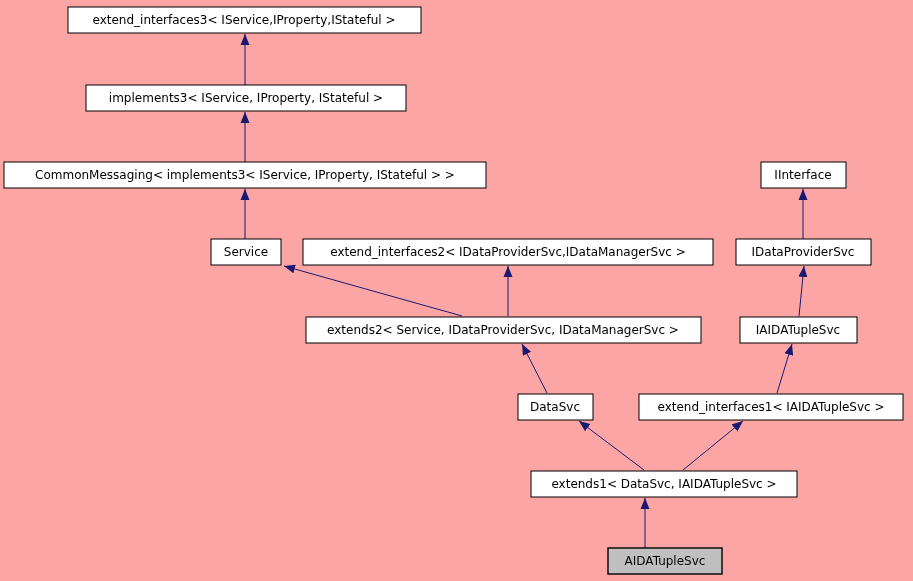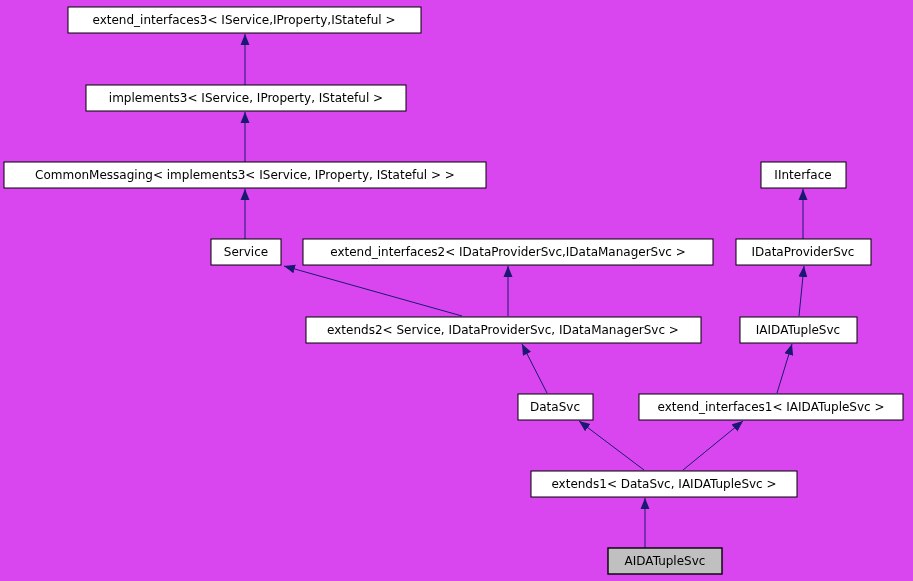--- a/index.html
+++ b/index.html
@@ -3,21 +3,21 @@
 <meta charset="utf-8">
 <style>
   html, body {
     margin: 0;
     padding: 0;
     background: #ffffff;
   }
   .diagram-wrap {
     width: 913px;
     height: 581px;
-    background: #d946ef;
+    background: #fca5a5;
     position: relative;
     overflow: hidden;
   }
   svg text {
     font-family: "DejaVu Sans", "Liberation Sans", sans-serif;
     font-size: 12px;
     fill: #000000;
   }
   .node-box {
     fill: #ffffff;

